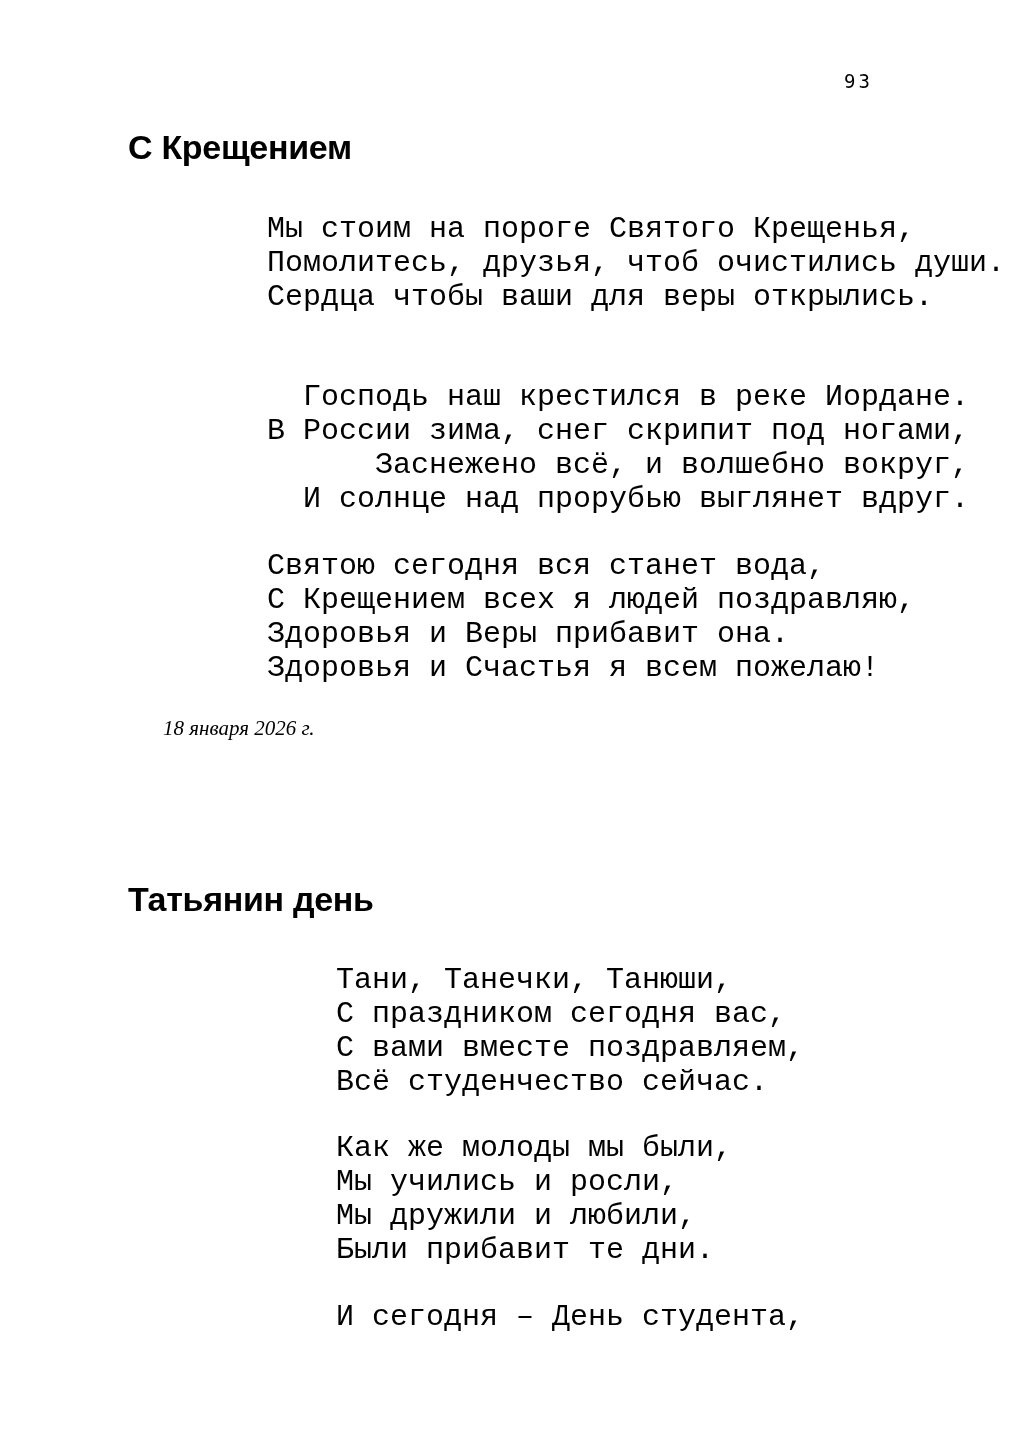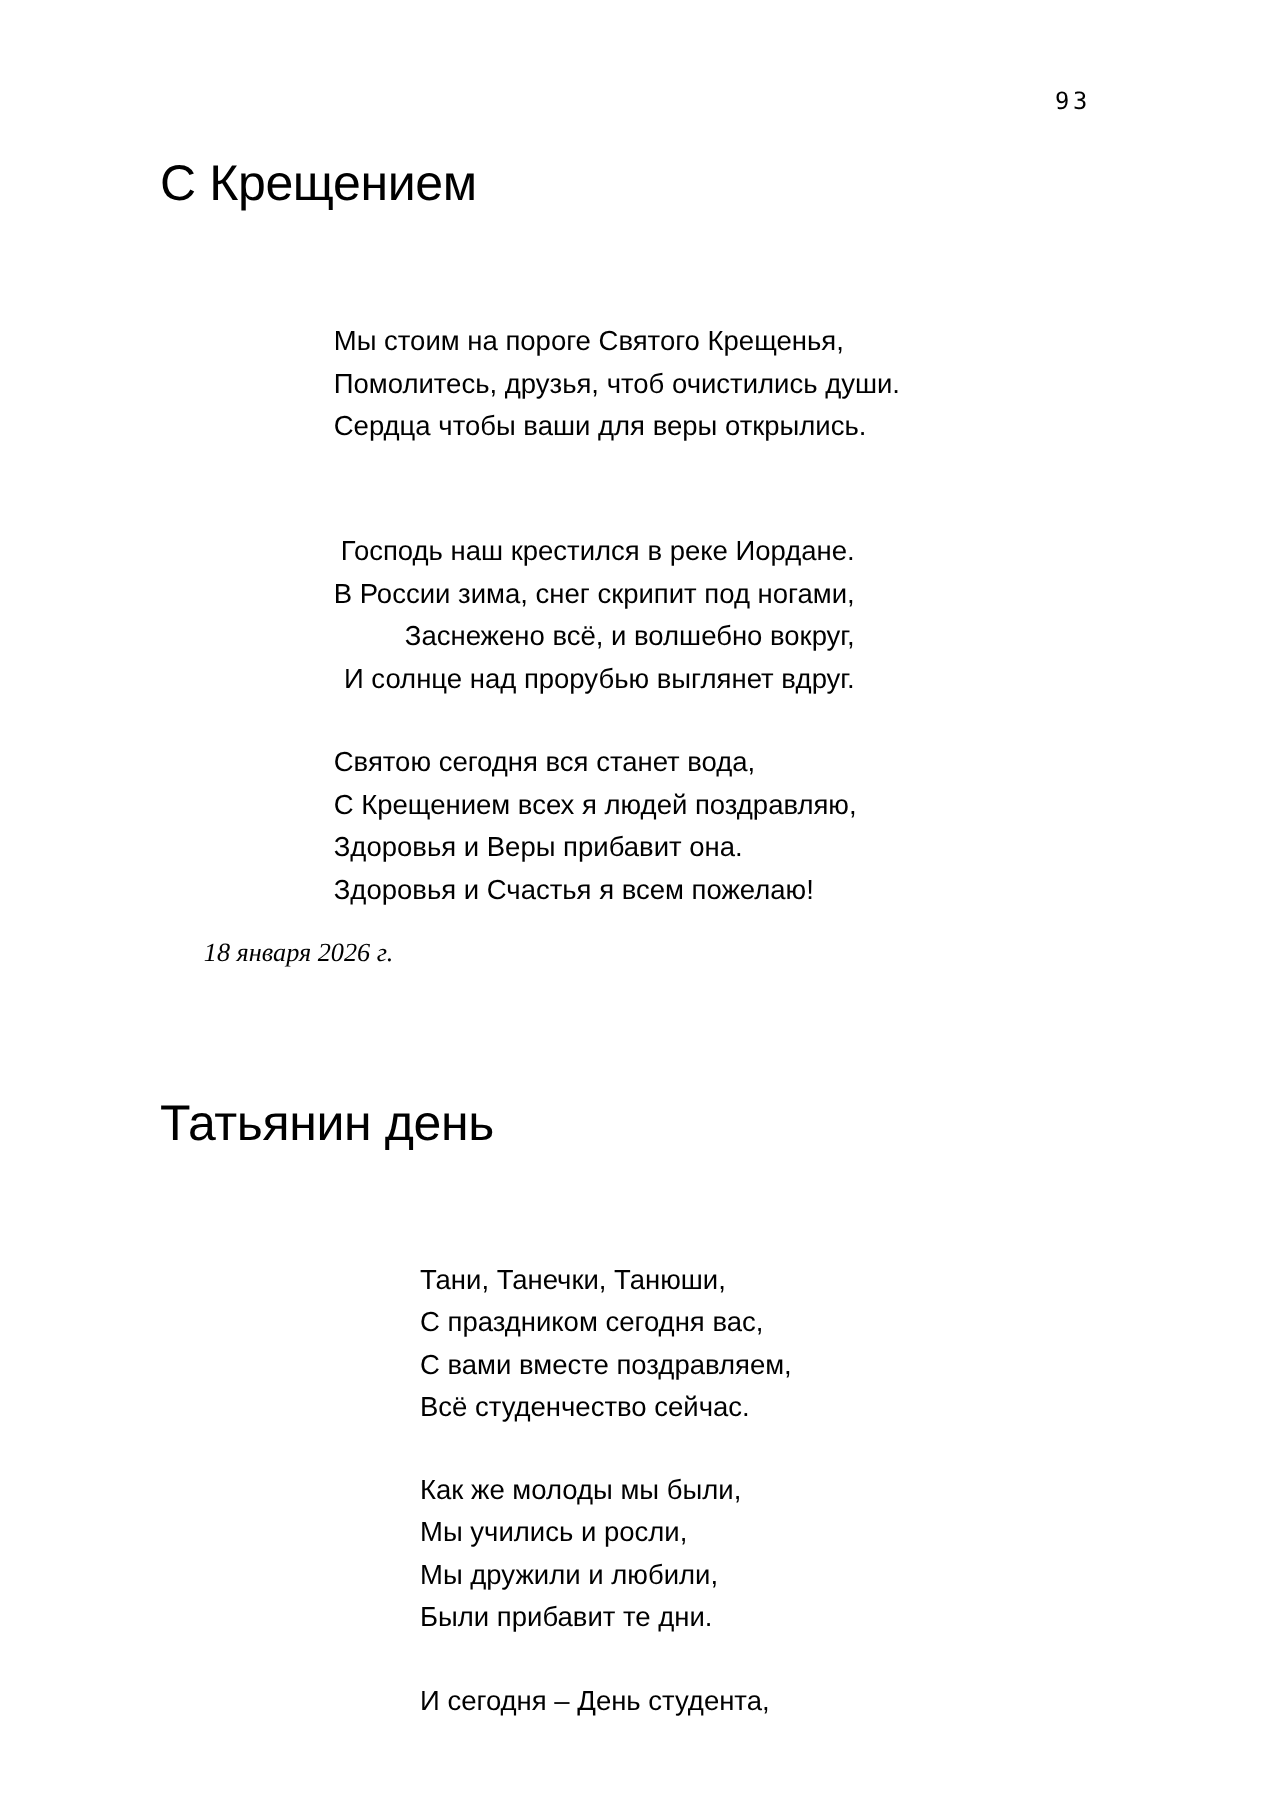--- a/index.html
+++ b/index.html
@@ -3,31 +3,31 @@
   <meta charset="utf-8">
   <style>
     html, body { margin: 0; padding: 0; background: #ffffff; }
     body { width: 1029px; height: 1455px; position: relative; overflow: hidden; color: #000; }
     .page-number {
       position: absolute; left: 844px; top: 70px;
       font-family: "DejaVu Sans Mono", monospace; font-size: 19px; letter-spacing: 3px;
     }
     .title {
       position: absolute; left: 128px;
-      font-family: "Liberation Sans", sans-serif; font-weight: normal; font-size: 40px;
+      font-family: "Liberation Sans", sans-serif; font-weight: bold; font-size: 34px;
       line-height: 40px; margin: 0; letter-spacing: -0.3px;
     }
     .stanza {
       position: absolute;
-      font-family: Liberation Sans, sans-serif; font-size: 22px; line-height: 34px; margin-top: 44px;
+      font-family: Liberation Mono, monospace; font-size: 30px; line-height: 34px;
     }
     .line { display: block; white-space: nowrap; }
     .date {
       position: absolute; left: 163px; top: 716px;
-      font-family: "Liberation Serif", serif; font-style: italic; font-size: 21px; margin-top: 34px;
+      font-family: "Liberation Serif", serif; font-style: italic; font-size: 21px;
     }
   </style>
 </head>
 <body>
 
 <div>
   <div class="page-number">93</div>
 
   <h1 class="title" style="top:127px;">С Крещением</h1>
 

